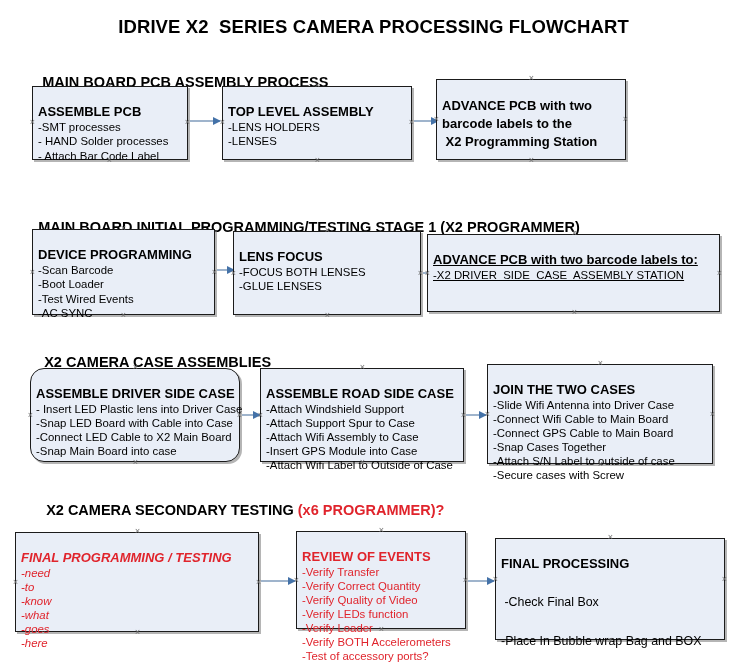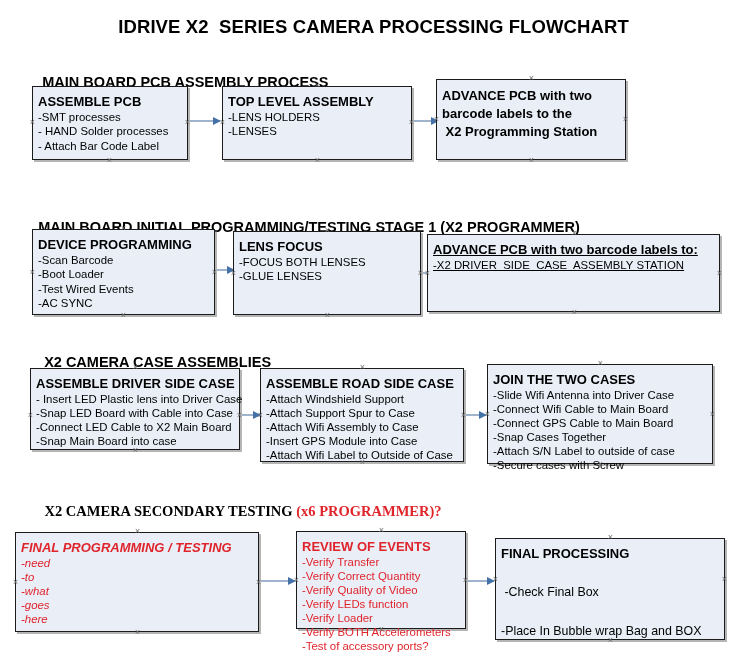--- a/index.html
+++ b/index.html
@@ -45,21 +45,21 @@
     color: #e0242c;
   }
 
   
   .node {
     position: absolute;
     background: #e9eef7;
     border: 1.3px solid #1b1b1b;
     box-sizing: border-box;
     box-shadow: 2px 2px 0 0 rgba(120,120,120,0.55);
-    padding: 7px 4px 2px 5px;
+    padding: 17px 4px 2px 5px;
     overflow: visible;
   }
   .node .ttl {
     font-size: 13px;
     font-weight: bold;
     line-height: 15px;
     white-space: pre;
     display: block;
     margin-bottom: 1px;
   }
@@ -189,21 +189,21 @@
     <span class="hx" style="left:-4px; top:35px;"></span>
     <span class="hx" style="right:-4px; top:35px;"></span>
     <span class="hx" style="left:143px; top:-5px;"></span>
     <span class="hx" style="left:143px; bottom:-5px;"></span>
   </div>
 
   <div class="section-title" style="left:28px; top:338px;">
     <span>X2 CAMERA CASE ASSEMBLIES</span>
   </div>
 
-  <div class="node tight" style="left:30px; top:368px; width:210px; height:82px;">
+  <div class="node tight" style="left:30px; top:368px; width:210px; height:94px;border-radius:14px;">
     <span class="ttl">ASSEMBLE DRIVER SIDE CASE</span>
     <span class="ln">- Insert LED Plastic lens into Driver Case</span>
     <span class="ln">-Snap LED Board with Cable into Case</span>
     <span class="ln">-Connect LED Cable to X2 Main Board</span>
     <span class="ln">-Snap Main Board into case</span>
     <span class="hx" style="left:-4px; top:43px;"></span>
     <span class="hx" style="right:-4px; top:43px;"></span>
     <span class="hx" style="left:101px; top:-5px;"></span>
     <span class="hx" style="left:101px; bottom:-5px;"></span>
   </div>
@@ -232,28 +232,29 @@
     <span class="ln">-Connect GPS Cable to Main Board</span>
     <span class="ln">-Snap Cases Together</span>
     <span class="ln">-Attach S/N Label to outside of case</span>
     <span class="ln">-Secure cases with Screw</span>
     <span class="hx" style="left:-4px; top:46px;"></span>
     <span class="hx" style="right:-4px; top:46px;"></span>
     <span class="hx" style="left:109px; top:-5px;"></span>
     <span class="hx" style="left:109px; bottom:-5px;"></span>
   </div>
 
-  <div class="section-title" style="left:30px; top:486px;font-family:Liberation Serif, serif;">
+  <div class="section-title" style="left:30px; top:486px;">
     <span>X2 CAMERA SECONDARY TESTING </span><span class="accent">(x6 PROGRAMMER)?</span>
   </div>
 
   <div class="node red tight" style="left:15px; top:532px; width:244px; height:100px;font-style:italic;">
     <span class="ttl">FINAL PROGRAMMING / TESTING</span>
     <span class="ln">-need</span>
     <span class="ln">-to</span>
+    <span class="ln">-know</span>
     <span class="ln">-what</span>
     <span class="ln">-goes</span>
     <span class="ln">-here</span>
     <span class="hx" style="left:-4px; top:46px;"></span>
     <span class="hx" style="right:-4px; top:46px;"></span>
     <span class="hx" style="left:118px; top:-5px;"></span>
     <span class="hx" style="left:118px; bottom:-5px;"></span>
   </div>
 
   <div class="conn" style="left:261px; top:580px; width:34px;"></div>

